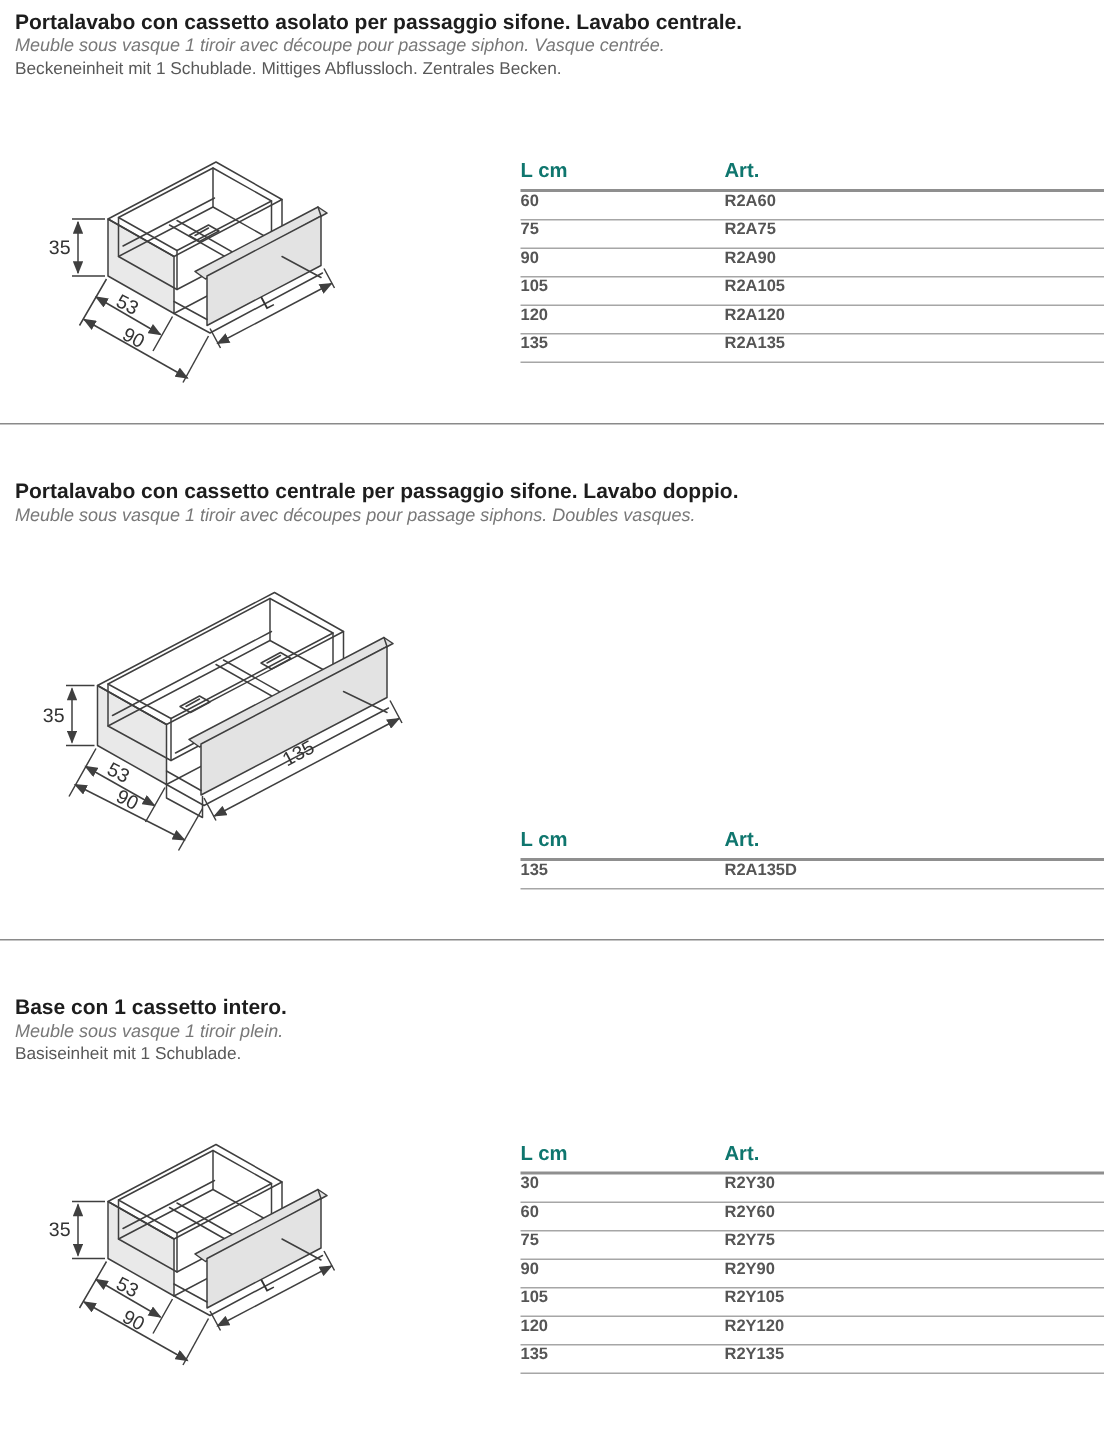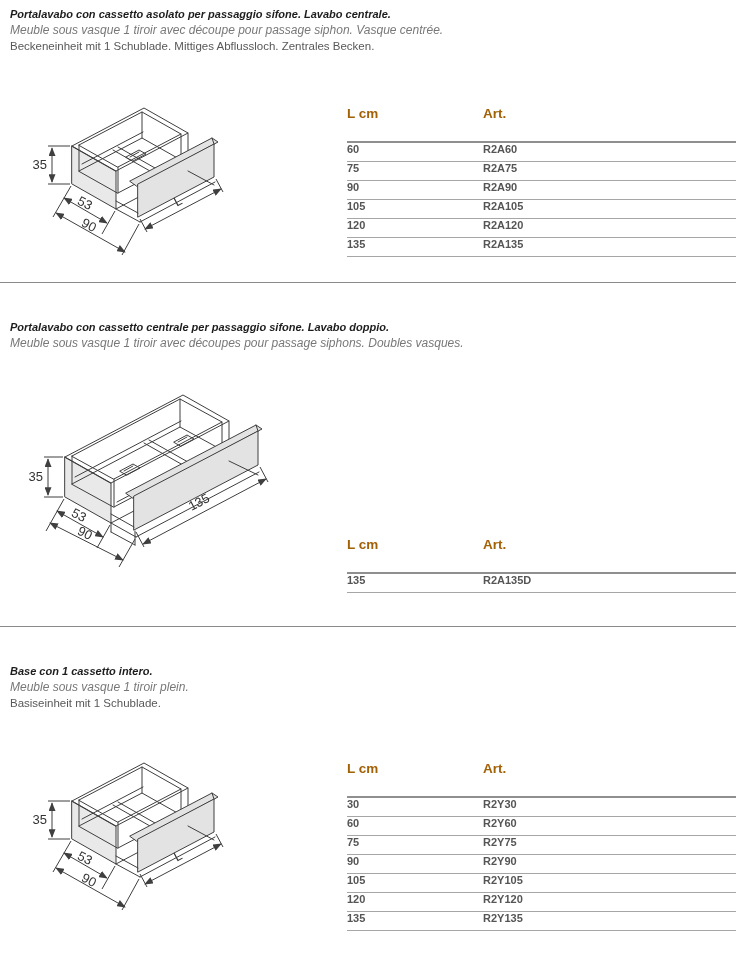--- a/index.html
+++ b/index.html
@@ -1,31 +1,31 @@
 <!DOCTYPE html>
 <html><head>
 <meta charset="utf-8">
 <style>
   html,body{margin:0;padding:0;background:#fff;}
   body{width:736px;height:953px;overflow:hidden;font-family:"Liberation Sans",sans-serif;-webkit-font-smoothing:antialiased;}
   .section{padding-left:10px;}
   .sec1{padding-top:6px;}
   .sec2{padding-top:36px;}
   .sec3{padding-top:36px;}
-  .t-it{font-weight:bold;font-size:11px;line-height:16px;color:#1d1d1d;font-style:italic;}
+  .t-it{font-weight:bold;font-size:14px;line-height:16px;color:#1d1d1d;}
   .t-fr{font-style:italic;font-size:12px;line-height:16px;color:#787878;}
   .t-de{font-size:11.5px;line-height:16px;color:#585858;}
   .sec-row{display:flex;align-items:flex-start;}
   .sec1 .sec-row{margin-top:44px;}
   .sec2 .sec-row{margin-top:34px;align-items:flex-end;}
   .sec3 .sec-row{margin-top:42px;}
   .fig{width:337px;flex:0 0 337px;text-align:right;}
   .tbl{flex:1;padding-top:8px;}
   .sec2 .tbl{padding-top:0;margin-bottom:-13px;}
-  .tbl-head{display:flex;border-bottom:2px solid #8f8f8f;padding-bottom:20px;font-weight:bold;font-size:13.5px;color:#a16207;}
+  .tbl-head{display:flex;border-bottom:2px solid #8f8f8f;padding-bottom:5px;font-weight:bold;font-size:13.5px;color:#0f766e;}
   .tbl-row{display:flex;align-items:flex-start;height:19px;box-sizing:border-box;border-bottom:1px solid #a6a6a6;font-size:11px;font-weight:bold;color:#555;}
   .c1{width:136px;flex:0 0 136px;}
   .c2{flex:1;}
   .divider{border:none;border-top:1px solid #8a8a8a;margin:0;}
   .divider.d1{margin-top:16px;}
   .divider.d2{margin-top:46px;}
   svg{display:block;}
   .draw{stroke:#3f3f3f;stroke-width:1;fill:none;stroke-linejoin:round;stroke-linecap:round;}
   .fillpanel{fill:#e3e3e3;}
   .fillface{fill:#e9e9e9;}

